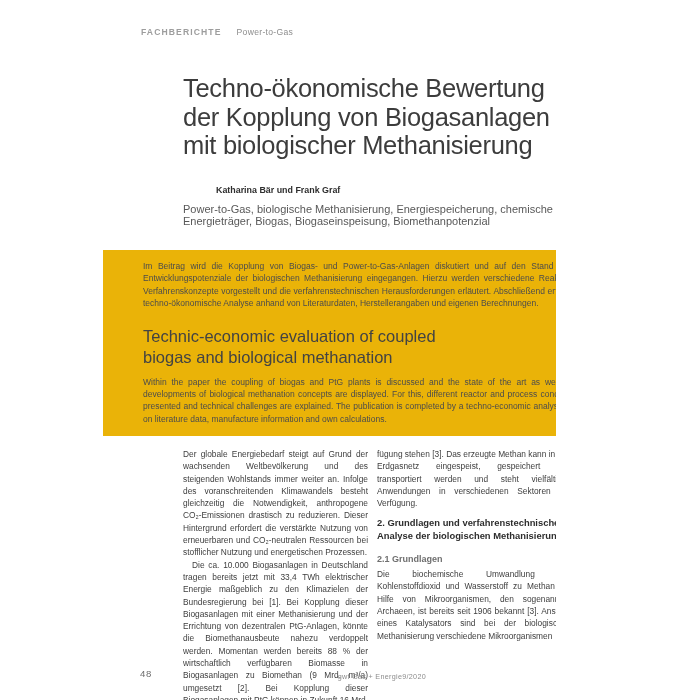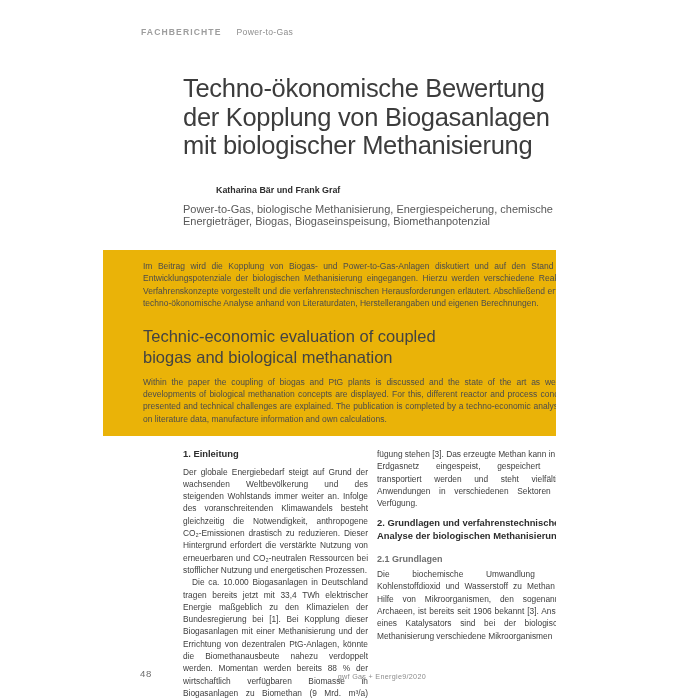--- a/index.html
+++ b/index.html
@@ -57,21 +57,20 @@
   <div class="keywords">Power-to-Gas, biologische Methanisierung, Energiespeicherung, chemische Energieträger, Biogas, Biogaseinspeisung, Biomethanpotenzial</div>
 
   <div class="abstract-box">
     <div class="abstract-de">Im Beitrag wird die Kopplung von Biogas- und Power-to-Gas-Anlagen diskutiert und auf den Stand und die Entwicklungspotenziale der biologischen Methanisierung eingegangen. Hierzu werden verschiedene Reaktor- und Verfahrenskonzepte vorgestellt und die verfahrenstechnischen Herausforderungen erläutert. Abschließend erfolgt eine techno-ökonomische Analyse anhand von Literaturdaten, Herstellerangaben und eigenen Berechnungen.</div>
     <div class="title-en">Technic-economic evaluation of coupled biogas and biological methanation</div>
     <div class="abstract-en">Within the paper the coupling of biogas and PtG plants is discussed and the state of the art as well as the developments of biological methanation concepts are displayed. For this, different reactor and process concepts are presented and technical challenges are explained. The publication is completed by a techno-economic analysis based on literature data, manufacture information and own calculations.</div>
   </div>
 
   <div class="columns">
     <div class="col-left">
-      <div class="h-sec">1. Einleitung</div>
       <p class="body">Der globale Energiebedarf steigt auf Grund der wachsenden Weltbevölkerung und des steigenden Wohlstands immer weiter an. Infolge des voranschreitenden Klimawandels besteht gleichzeitig die Notwendigkeit, anthropogene CO₂-Emissionen drastisch zu reduzieren. Dieser Hintergrund erfordert die verstärkte Nutzung von erneuerbaren und CO₂-neutralen Ressourcen bei stofflicher Nutzung und energetischen Prozessen.</p>
       <p class="body indent">Die ca. 10.000 Biogasanlagen in Deutschland tragen bereits jetzt mit 33,4 TWh elektrischer Energie maßgeblich zu den Klimazielen der Bundesregierung bei [1]. Bei Kopplung dieser Biogasanlagen mit einer Methanisierung und der Errichtung von dezentralen PtG-Anlagen, könnte die Biomethanausbeute nahezu verdoppelt werden. Momentan werden bereits 88 % der wirtschaftlich verfügbaren Biomasse in Biogasanlagen zu Biomethan (9 Mrd. m³/a) umgesetzt [2]. Bei Kopplung dieser Biogasanlagen mit PtG können in Zukunft 16 Mrd. m³/a zur Ver-</p>
     </div>
     <div class="col-right">
       <p class="body">fügung stehen [3]. Das erzeugte Methan kann in das Erdgasnetz eingespeist, gespeichert und transportiert werden und steht vielfältigen Anwendungen in verschiedenen Sektoren zur Verfügung.</p>
       <div class="h-sec2">2. Grundlagen und verfahrenstechnische Analyse der biologischen Methanisierung</div>
       <div class="h-sub">2.1 Grundlagen</div>
       <p class="body">Die biochemische Umwandlung von Kohlenstoffdioxid und Wasserstoff zu Methan mit Hilfe von Mikroorganismen, den sogenannten Archaeen, ist bereits seit 1906 bekannt [3]. Anstelle eines Katalysators sind bei der biologischen Methanisierung verschiedene Mikroorganismen</p>
     </div>
   </div>

